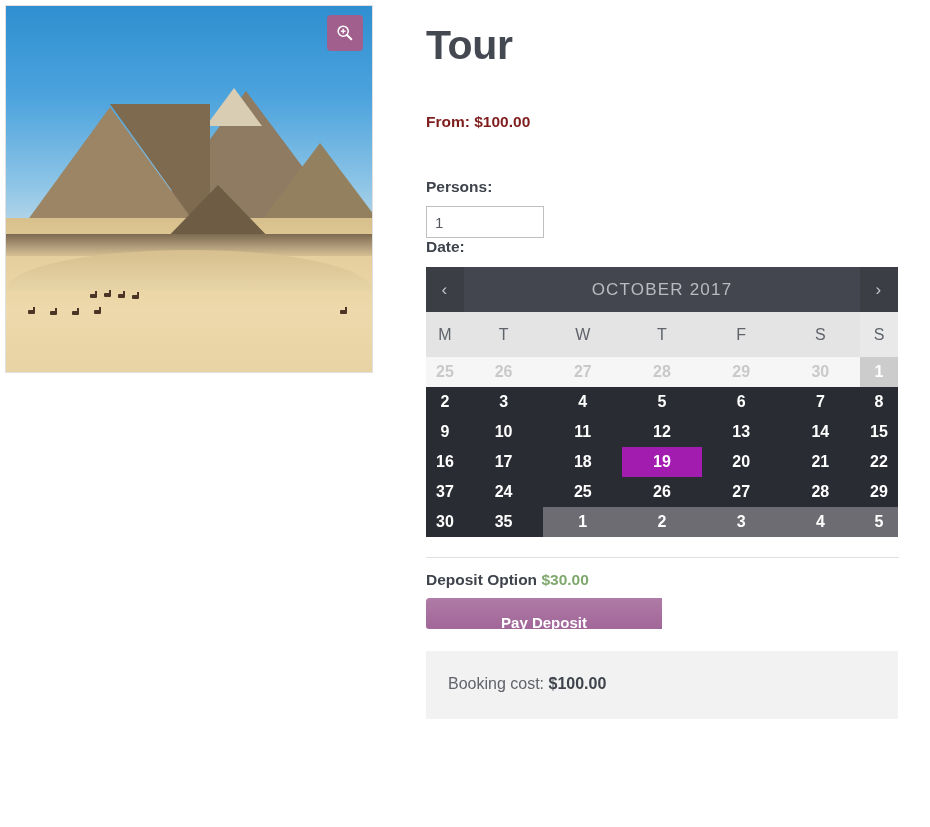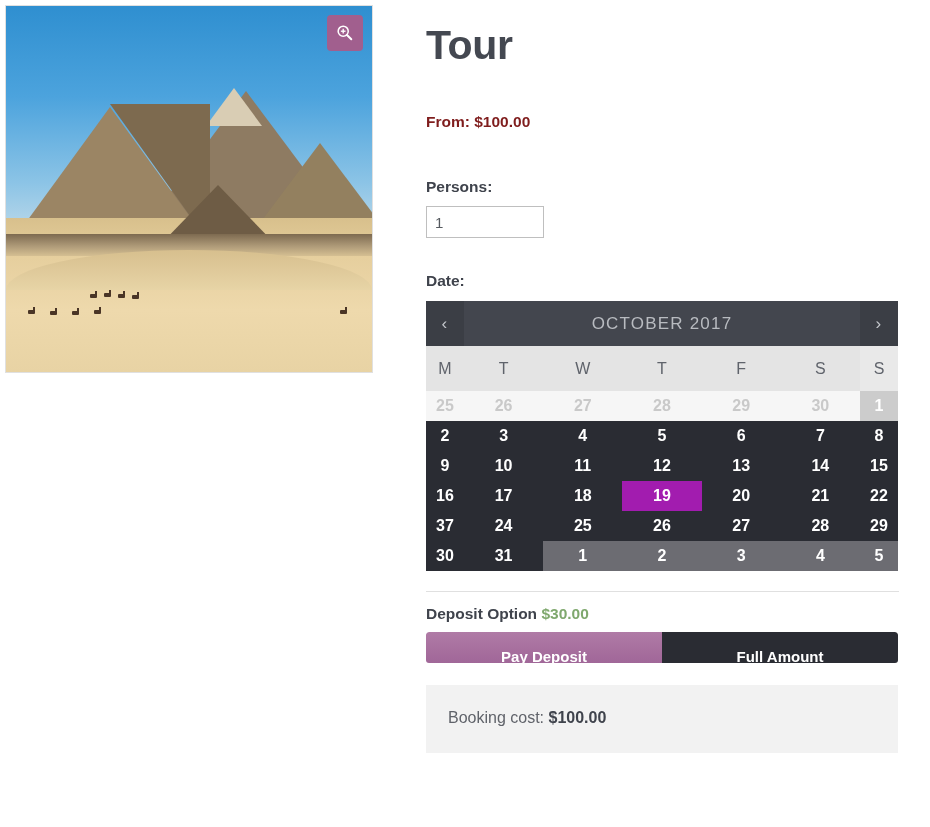--- a/index.html
+++ b/index.html
@@ -170,21 +170,21 @@
     box-sizing: border-box;
     padding: 4px 8px;
     border: 1px solid #bfbfbf;
     border-radius: 0;
     font-family: "Liberation Sans", sans-serif;
     font-size: 15px;
     color: #55595f;
     background: #fff;
     outline: none;
   }
-  .date-block { margin-top: 34px; }
+  .date-block { }
 
   
   .calendar {
     margin-top: 11px;
     width: 472px;
     border-collapse: collapse;
     table-layout: fixed;
     background: #2a2c33;
     font-family: "Liberation Sans", sans-serif;
   }
@@ -414,40 +414,39 @@
               <td>37</td>
               <td>24</td>
               <td>25</td>
               <td>26</td>
               <td>27</td>
               <td>28</td>
               <td>29</td>
             </tr>
             <tr>
               <td>30</td>
-              <td>31</td>
+              <td>35</td>
               <td class="muted-post">1</td>
               <td class="muted-post">2</td>
               <td class="muted-post">3</td>
               <td class="muted-post">4</td>
               <td class="muted-post">5</td>
             </tr>
           </tbody>
       </table>
     </div>
 
     <div class="deposit-block">
       <hr class="hr">
       <div class="deposit-line">
         <span>Deposit Option</span>
         <span class="deposit-amount">$30.00</span>
       </div>
       <div class="deposit-toggle">
         <button class="toggle-btn active">Pay Deposit</button>
-        <button class="toggle-btn inactive">Full Amount</button>
       </div>
     </div>
 
     <div class="booking-cost">
       <span>Booking cost:</span>
       <b>$100.00</b>
     </div>
 
   </div>
 </div>

